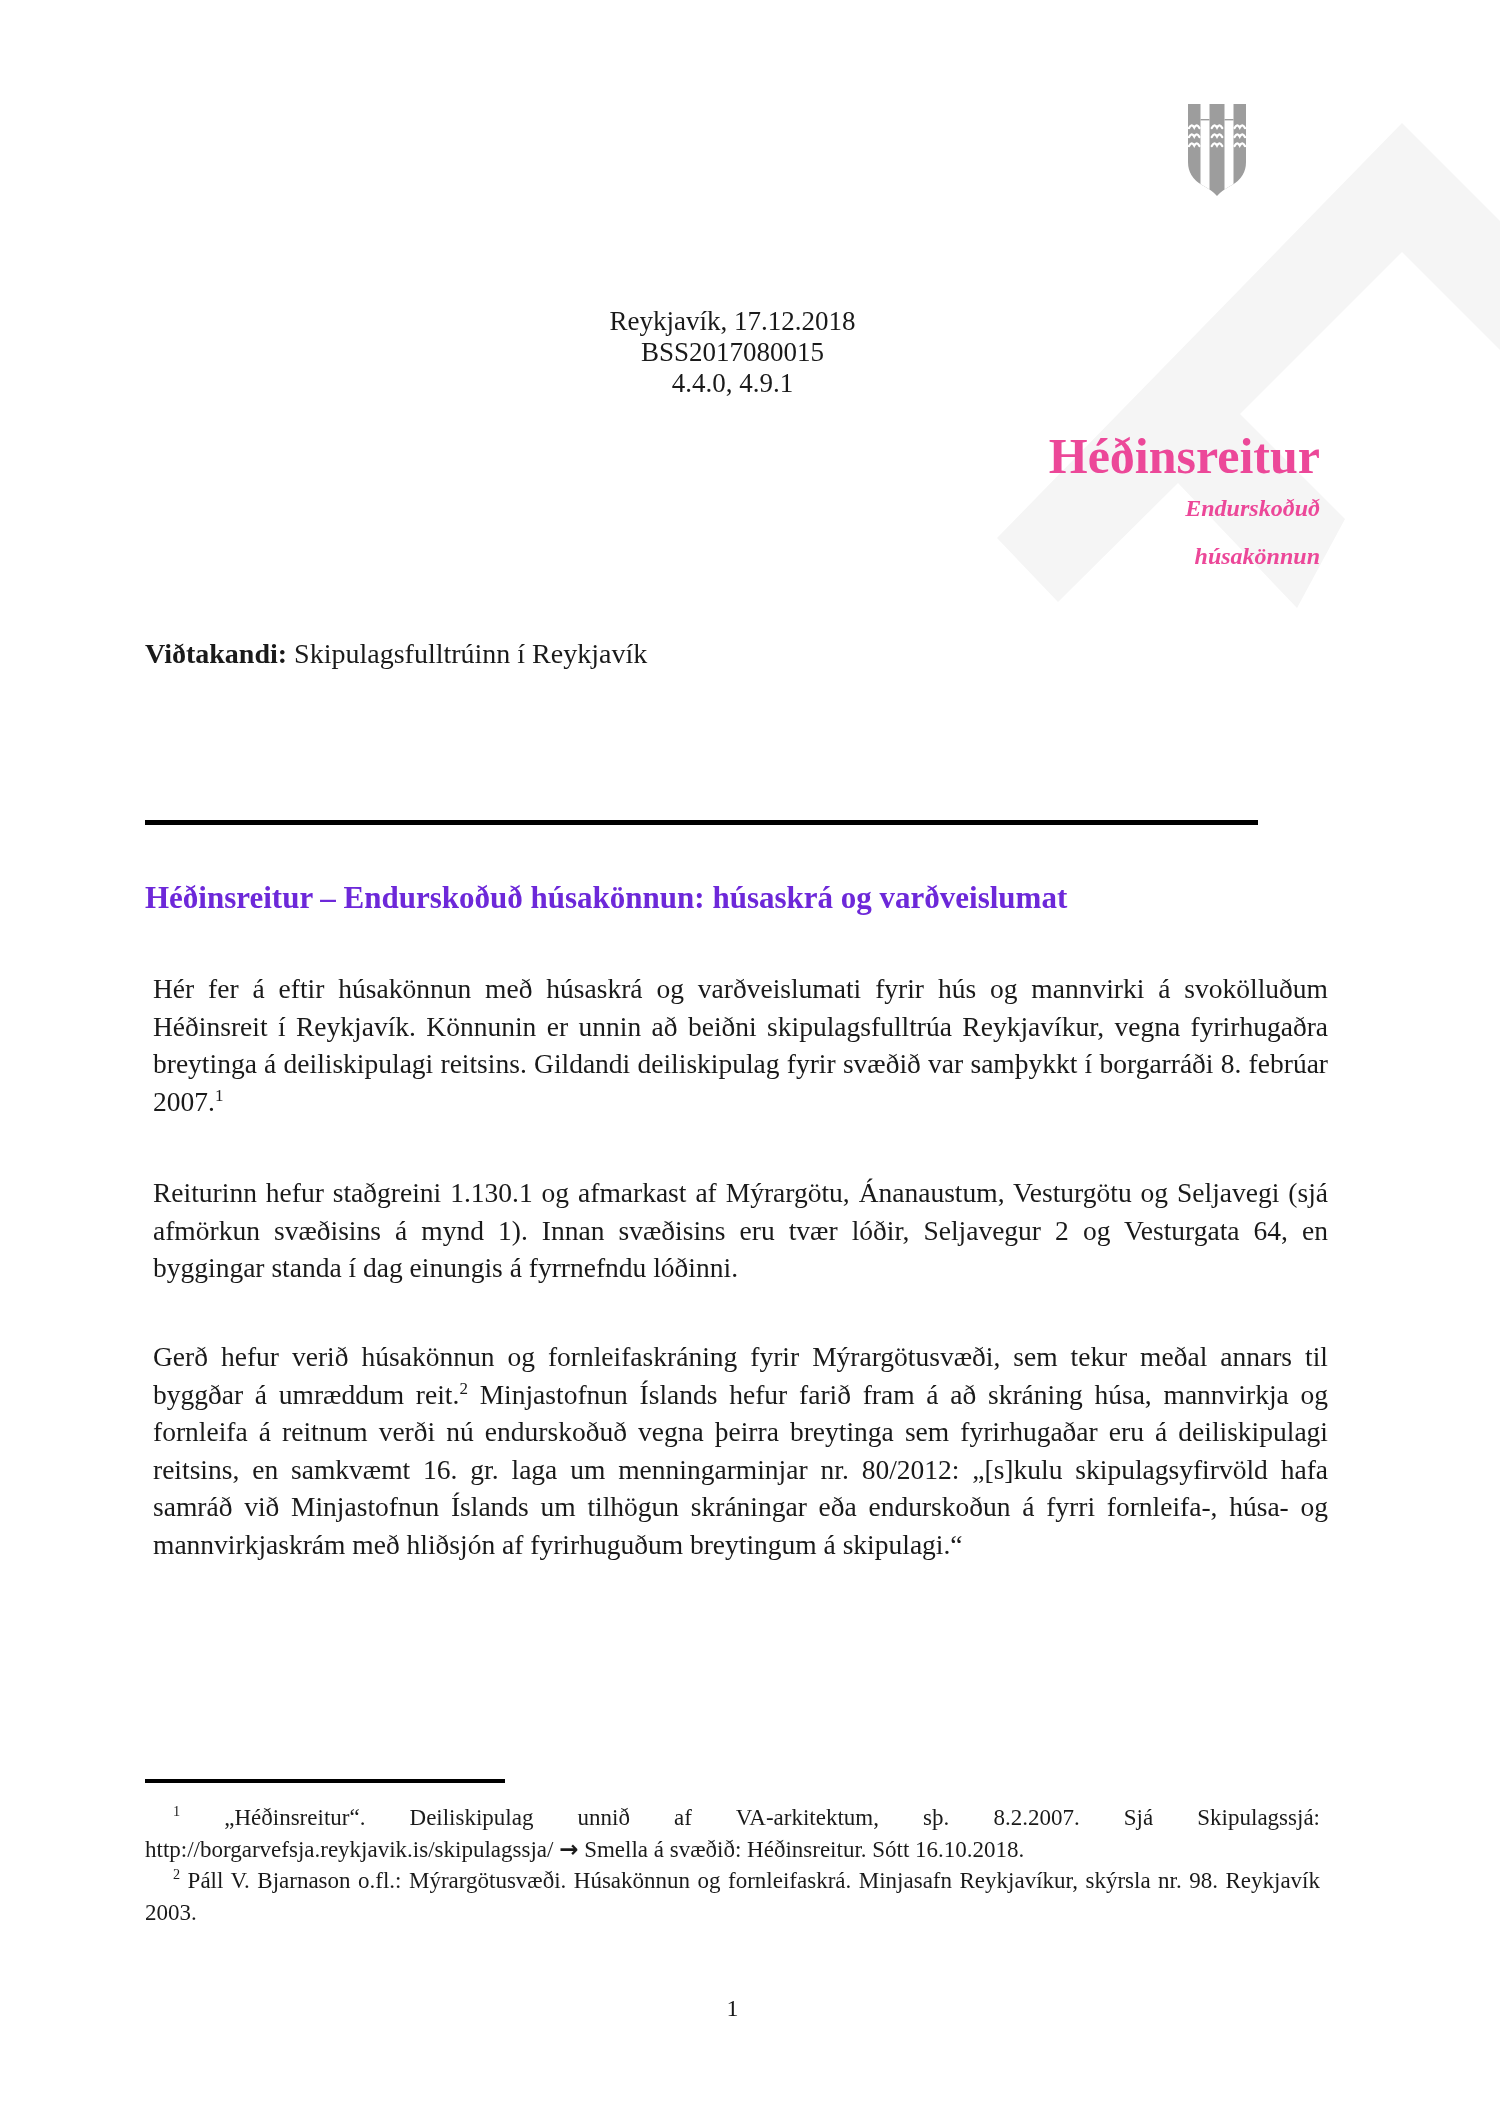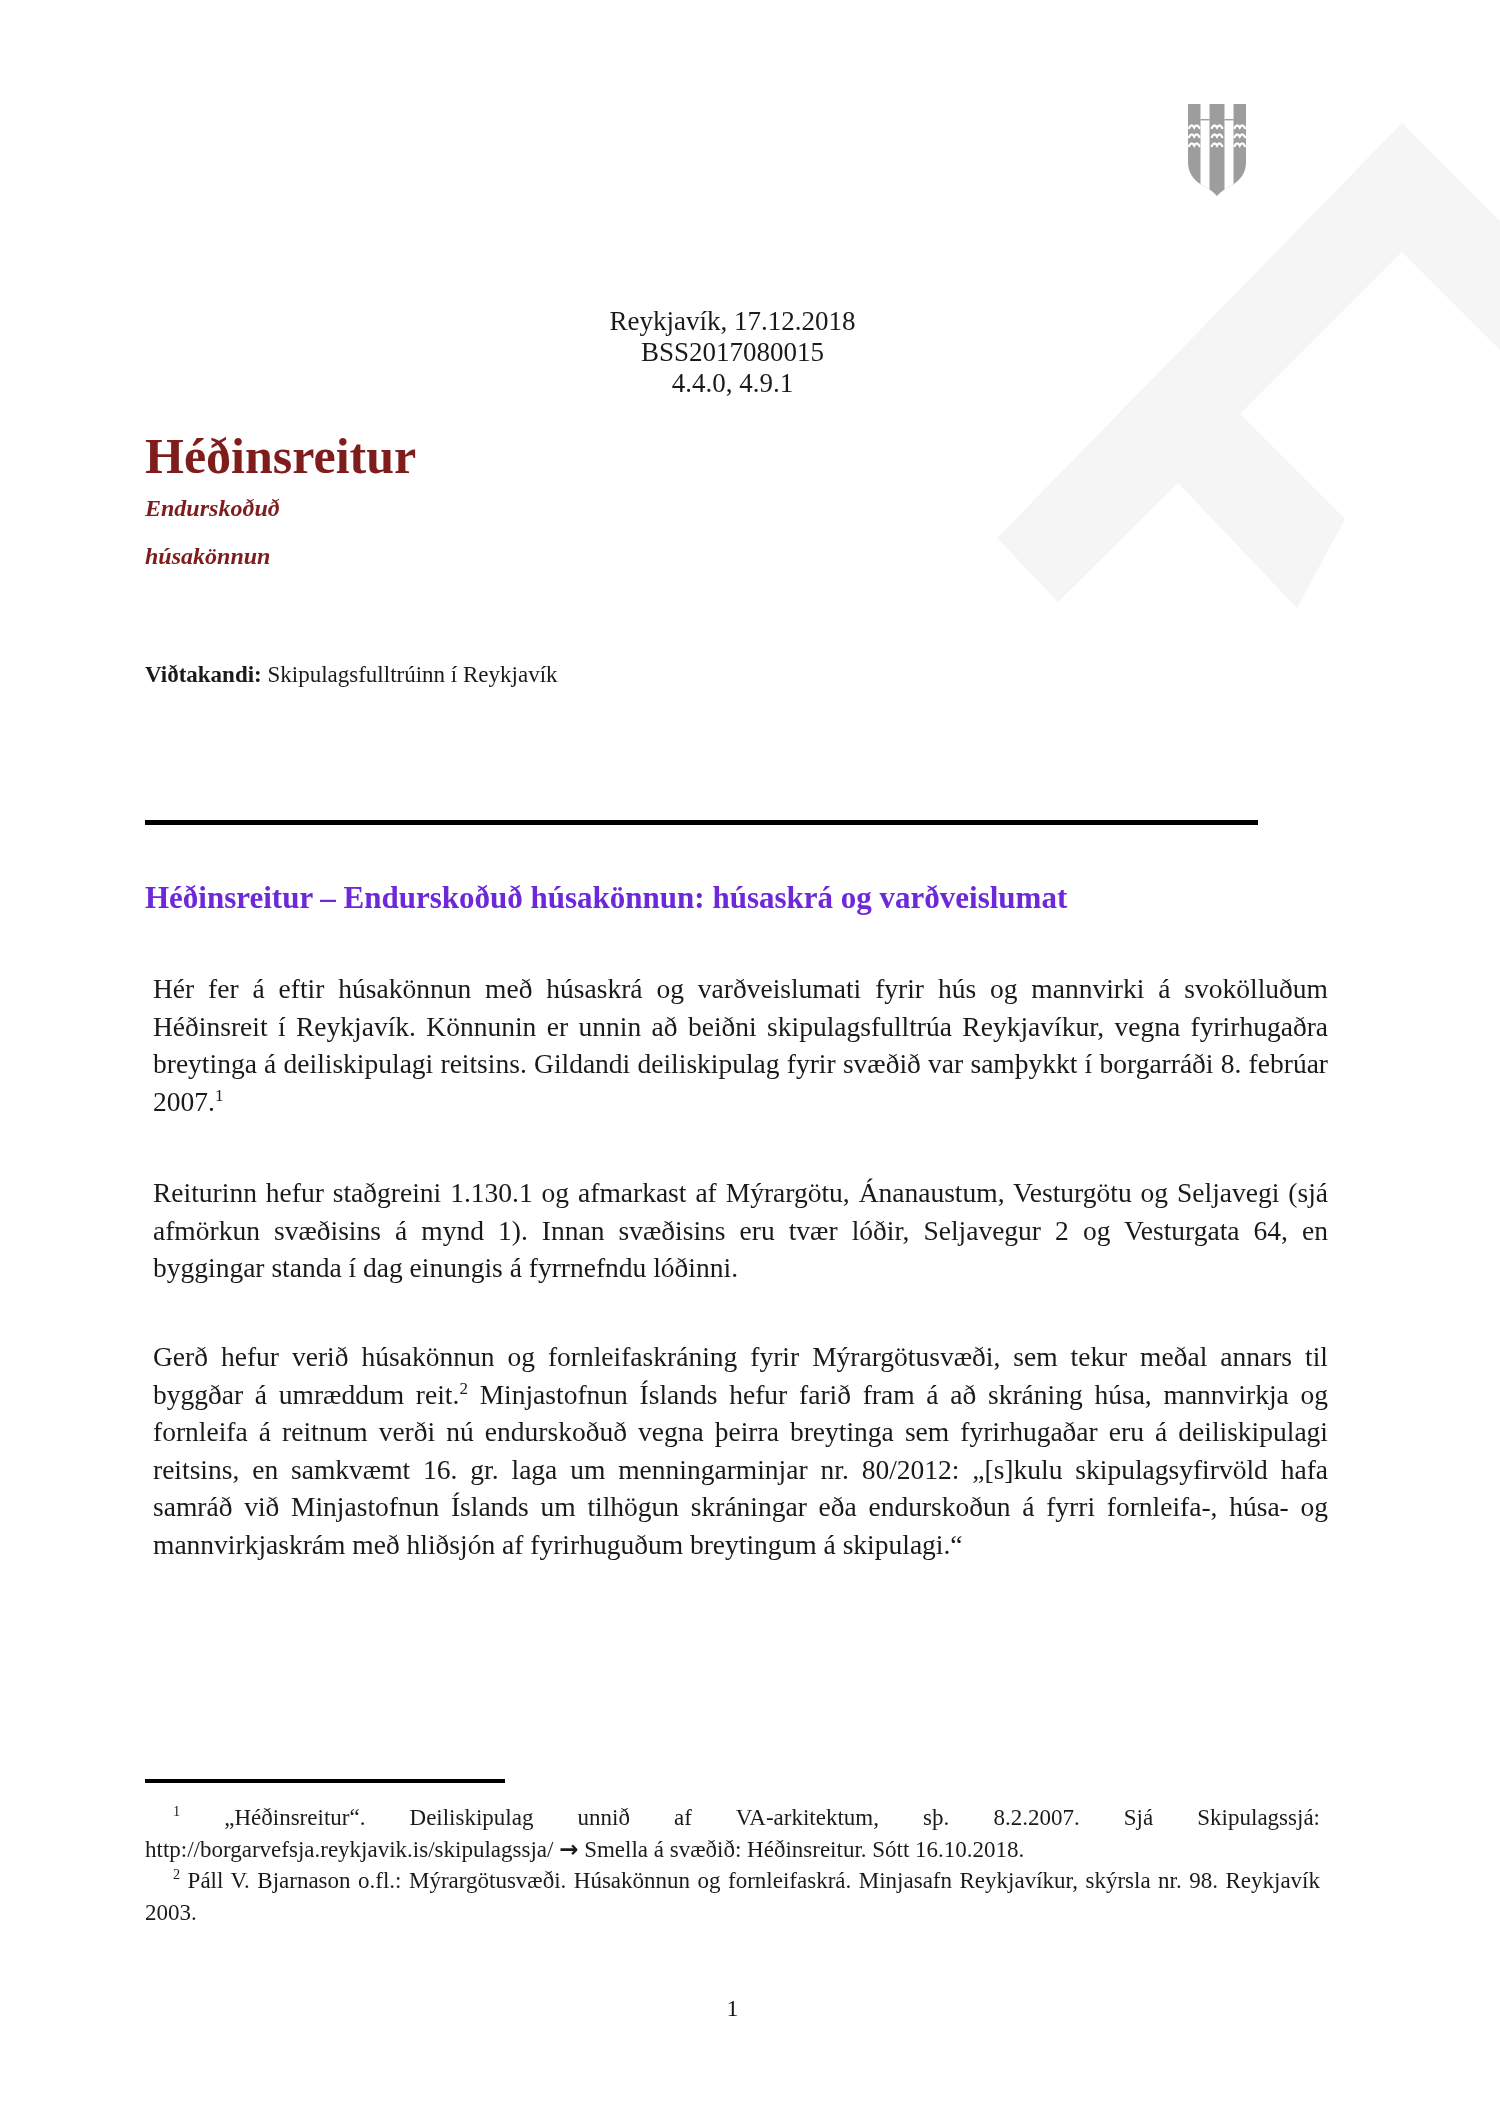--- a/index.html
+++ b/index.html
@@ -8,25 +8,25 @@
     font-family:"Liberation Serif","DejaVu Serif",serif;color:#1a1a1a;overflow:hidden;
   }
   .abs{position:absolute}
   
   .watermark{left:0;top:0;width:1500px;height:2123px}
   
   .logo{left:1188px;top:104px;width:58px;height:92px}
   
   .date-block{left:145px;top:306px;width:1175px;text-align:center;font-size:27px;line-height:31px}
   
-  .title-block{left:145px;top:428px;width:1175px;text-align:left;color:#7f1d1d}
+  .title-block{left:145px;top:428px;width:1175px;text-align:right;color:#ec4899}
   .title-block h1{margin:0;font-size:50px;line-height:56px;font-weight:bold}
   .subtitle{margin:0;font-size:24px;line-height:48px;font-weight:bold;font-style:italic}
   
-  .addr-block{left:145px;top:658px;width:1175px;font-size:23px;line-height:34px}
+  .addr-block{left:145px;top:637px;width:1175px;font-size:28px;line-height:34px}
   .addr-row2{margin-top:32px}
   .addr-label{font-weight:bold}
   
   .header-rule{left:145px;top:820px;width:1113px;height:5px;background:#000000}
   .footnote-rule{left:145px;top:1779px;width:360px;height:4px;background:#000000}
   
   .section-heading{left:145px;top:878px;width:1175px;font-size:31px;line-height:40px;
     font-weight:bold;color:#6d28d9}
   
   .para{left:145px;width:1175px;font-size:27.5px;line-height:37.5px;text-align:justify;margin:8px}

